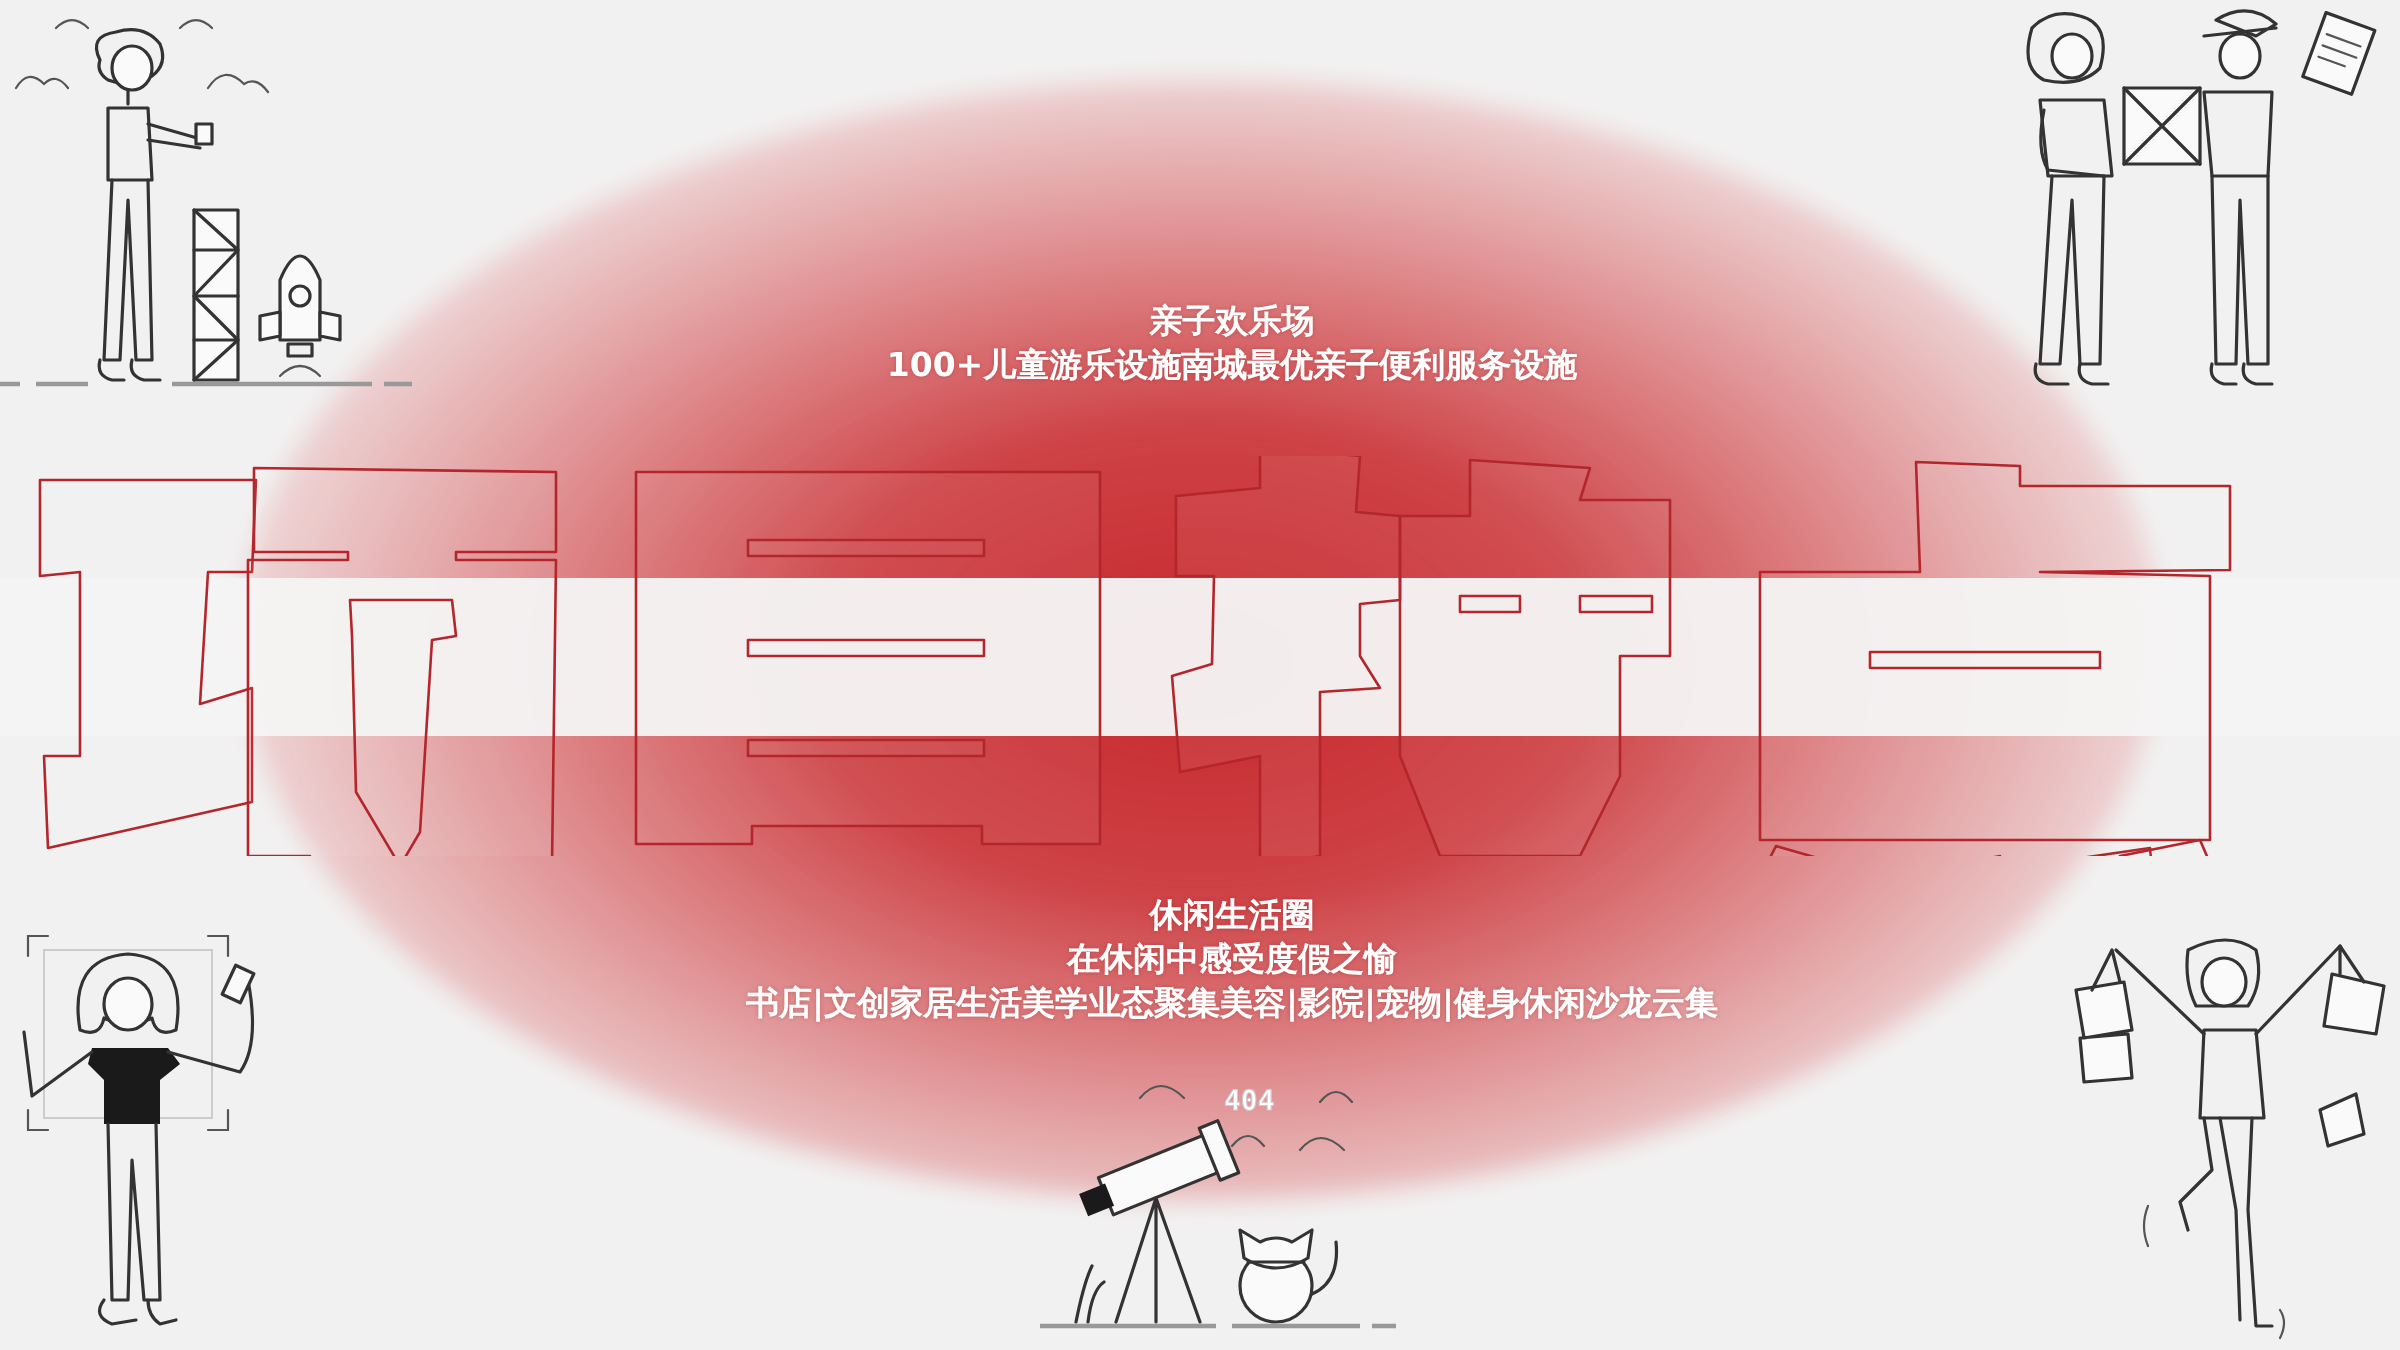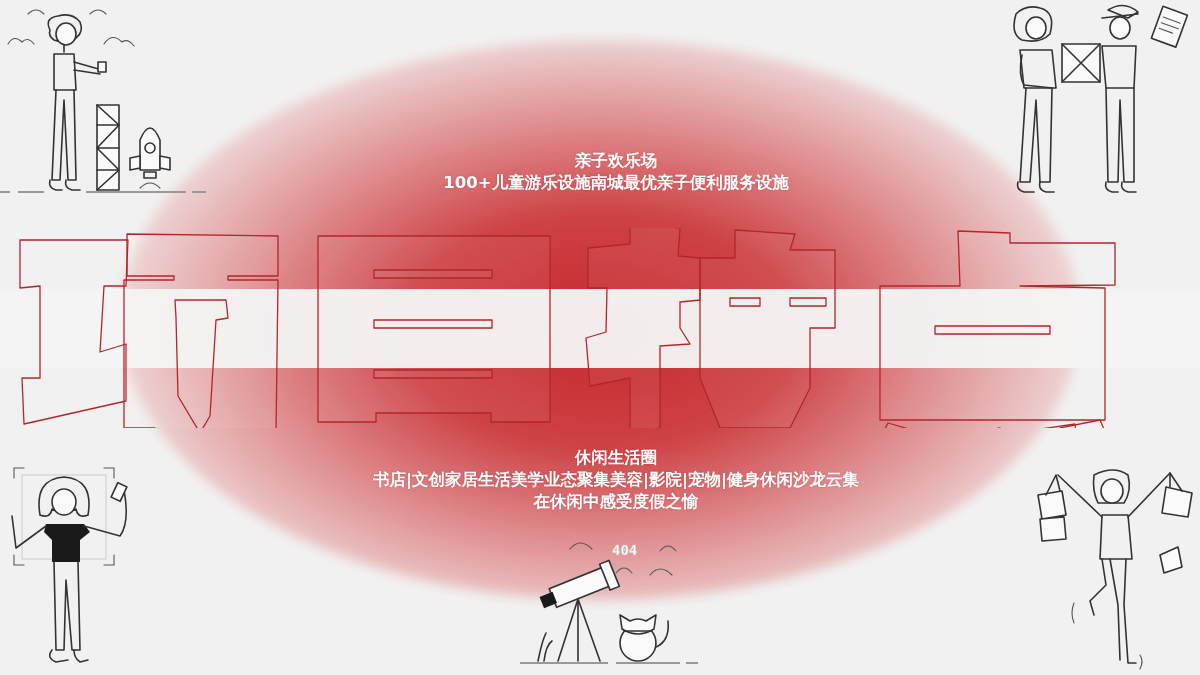--- a/index.html
+++ b/index.html
@@ -84,22 +84,22 @@
     </svg>
   </div>
 
   <div class="text-block top-block">
     <span class="line">亲子欢乐场</span>
     <span class="line">100+儿童游乐设施南城最优亲子便利服务设施</span>
   </div>
 
   <div class="text-block bottom-block">
     <span class="line">休闲生活圈</span>
+    <span class="line">在休闲中感受度假之愉</span>
     <span class="line">书店|文创家居生活美学业态聚集美容|影院|宠物|健身休闲沙龙云集</span>
-    <span class="line">在休闲中感受度假之愉</span>
   </div>
 
   <div class="illus" style="left:0;top:0;width:215px;height:200px;">
     <svg viewBox="0 0 215 200">
       <path class="ln-thin" d="M28 14 q8 -8 16 0 M90 14 q8 -8 16 0 M8 44 q6 -10 14 -2 q6 -6 12 2 M104 44 q8 -12 18 -2 q6 -4 12 4"></path>
       <path class="ln" d="M50 30 q-6 -12 8 -14 q14 -4 22 6 q4 10 -4 16 q-12 6 -22 2 q-6 -4 -4 -10 Z"></path>
       <ellipse class="ln fill-white" cx="66" cy="34" rx="10" ry="11"></ellipse>
       <path class="ln" d="M64 45 L64 52 M54 54 L74 54 L76 90 L54 90 Z"></path>
       <path class="ln" d="M74 62 L102 70 M74 70 L100 74"></path>
       <rect class="ln fill-white" x="98" y="62" width="8" height="10"></rect>

